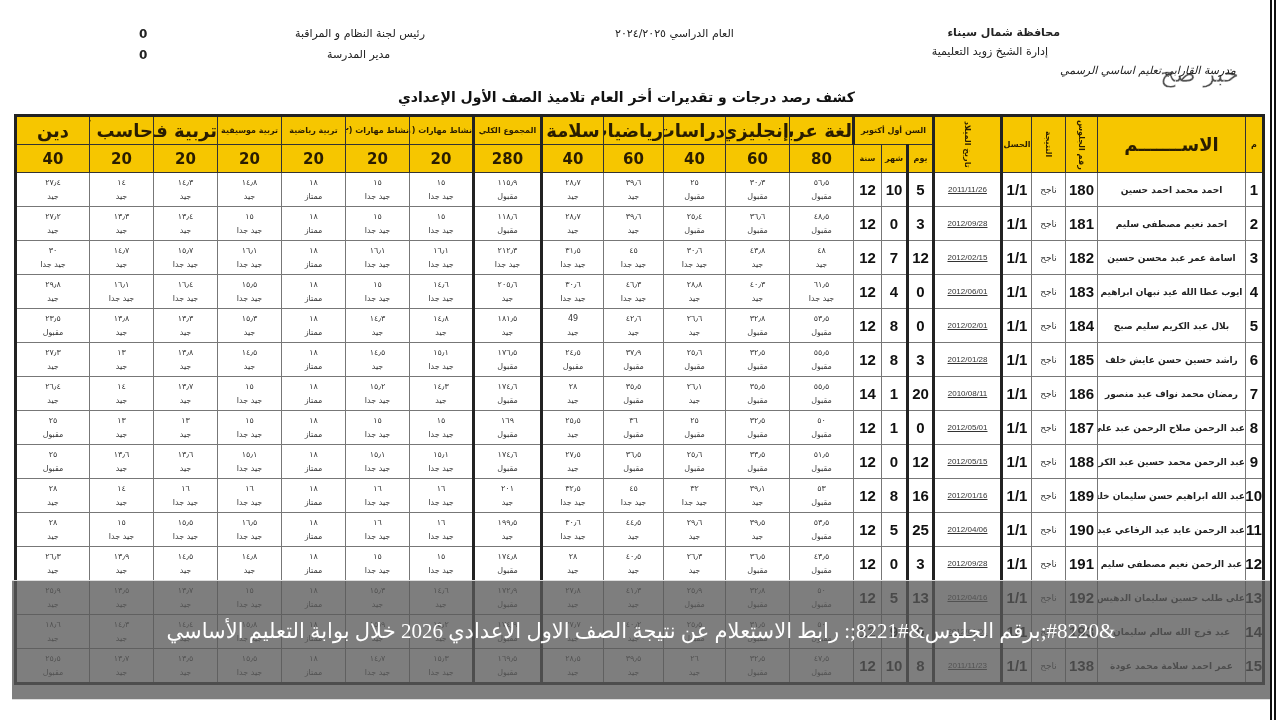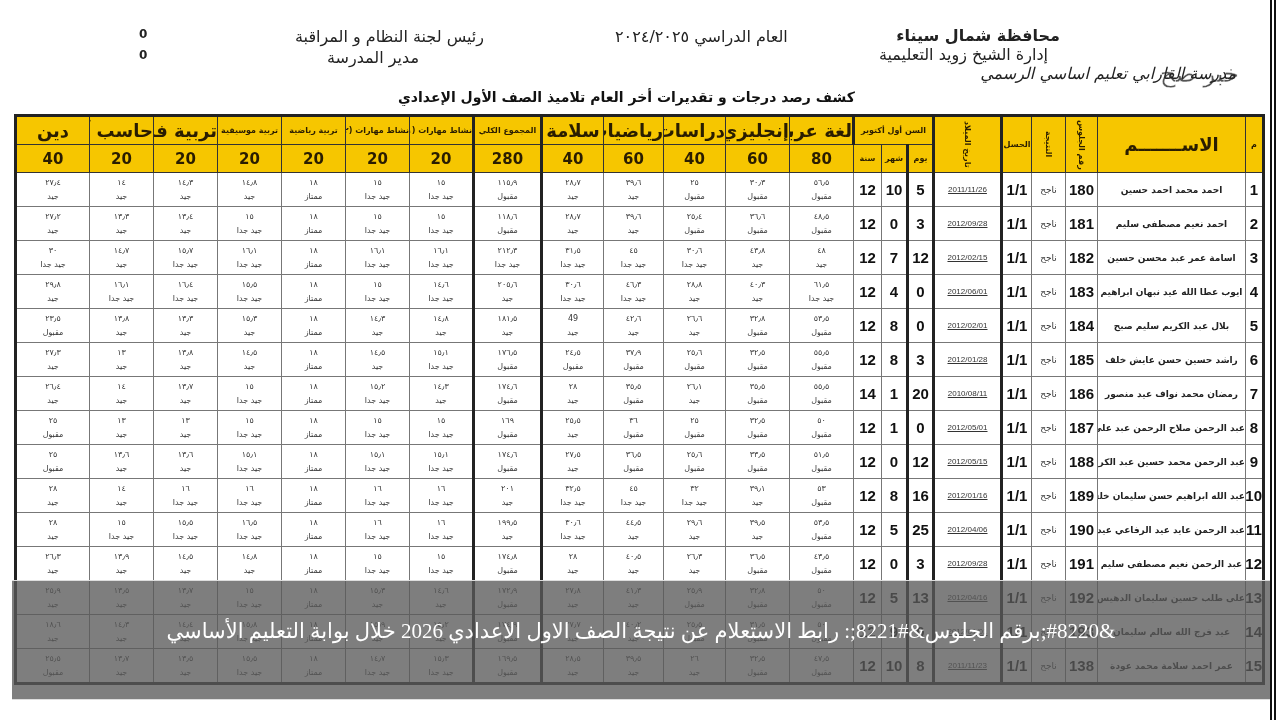--- a/index.html
+++ b/index.html
@@ -1,19 +1,19 @@
 <!DOCTYPE html>
 <html><head>
 <meta charset="utf-8">
 <style>
   html, body { margin:0; padding:0; }
   body { width:1280px; height:720px; background:#ffffff; position:relative; overflow:hidden; font-family:"DejaVu Sans", sans-serif; }
   .page { position:absolute; left:0; top:0; width:1280px; height:720px; }
   .frame-right { position:absolute; left:1270px; top:0; width:6px; height:720px; border-left:2px solid #111; border-right:2px solid #111; box-sizing:border-box; }
-  .hdr { position:absolute; font-size:16px; color:#222; direction:rtl; white-space:nowrap; filter:blur(0.3px); }
+  .hdr { position:absolute; font-size:11px; color:#222; direction:rtl; white-space:nowrap; filter:blur(0.3px); }
   .hdr.num { direction:ltr; font-weight:bold; font-size:12px; }
   .watermark { position:absolute; left:1160px; top:22px; font-size:24px; color:#555; font-family:"DejaVu Sans", sans-serif; font-weight:200; direction:rtl;margin-top:38px; -webkit-text-stroke:0.3px #fff; }
   .sheet-title { position:absolute; left:398px; top:89px; width:475px; text-align:left; font-size:14px; font-weight:bold; color:#111; direction:rtl; filter:blur(0.3px); }
   table.grid { position:absolute; left:14px; top:114px; width:1240px; border-collapse:collapse; table-layout:fixed; direction:rtl; border:3px solid #222; }
   table.grid th, table.grid td { border:1px solid #777; text-align:center; padding:0; overflow:hidden; white-space:nowrap; }
   table.grid th { background:#f6c600; color:#2a1d00; font-weight:bold; border-color:#333; }
   th.lbl { height:27px; font-size:18px; }
   th.lbl.small { font-size:8px; }
   th.max { height:23px; font-size:15px; }
   th.vert { font-size:8px; writing-mode:vertical-rl; }

